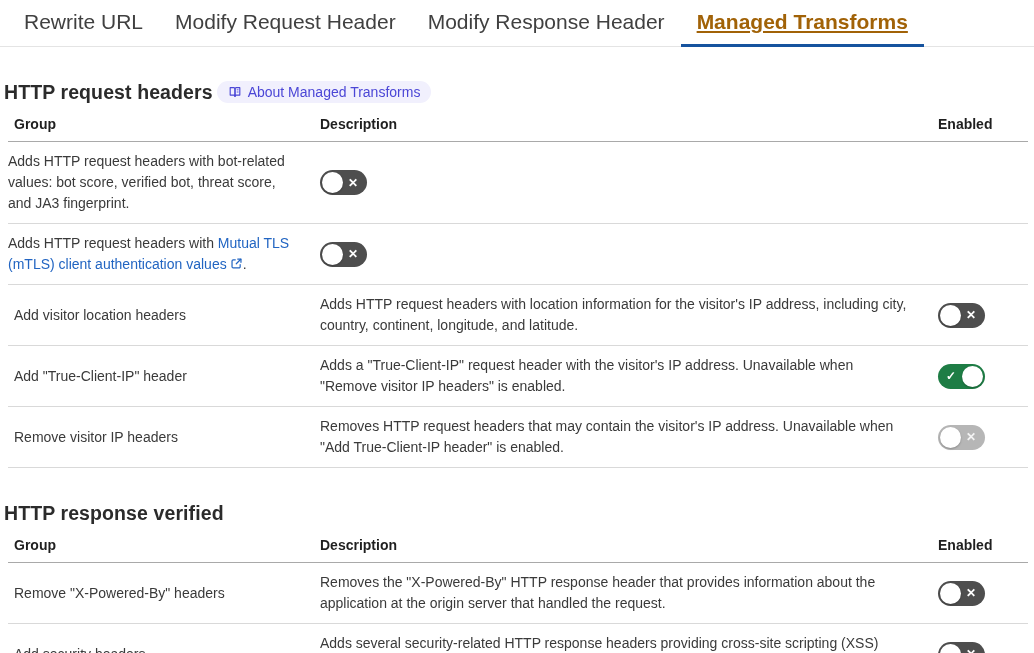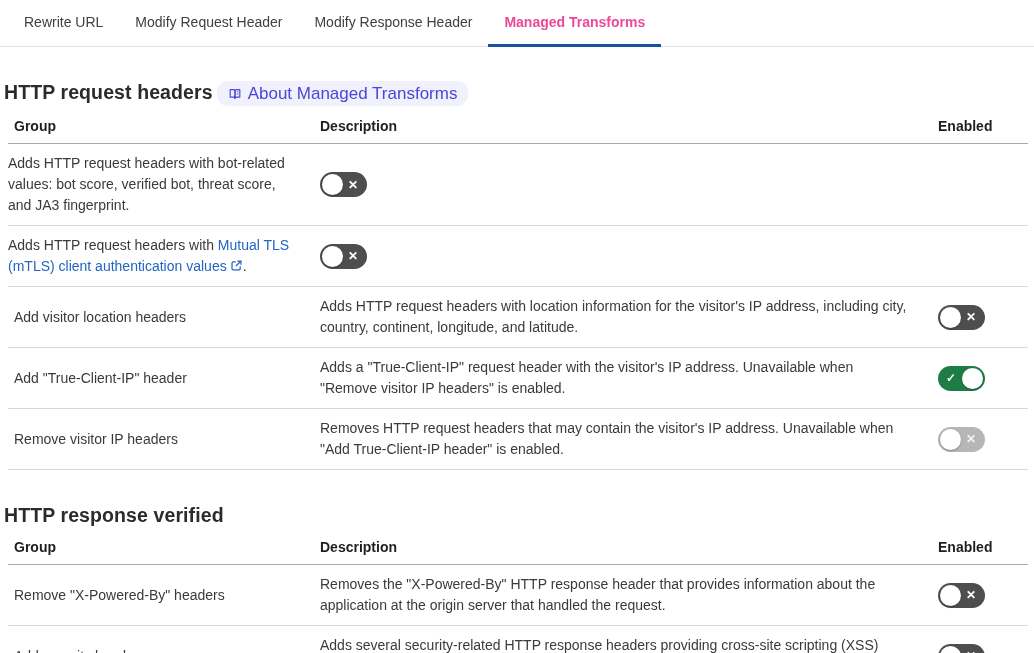--- a/index.html
+++ b/index.html
@@ -9,30 +9,30 @@
     --tabbar-border:#e4e4e4;
   }
   *{box-sizing:border-box;margin:0;padding:0;}
   html,body{width:1034px;background:#fff;}
   body{font-family:"Liberation Sans","DejaVu Sans",sans-serif;color:var(--text);
        width:1034px;height:653px;overflow:hidden;}
 
   
   .tabbar{display:flex;align-items:stretch;border-bottom:1px solid var(--tabbar-border);
           padding-left:8px;height:47px;}
-  .tab{display:flex;align-items:center;padding:0 16px;margin-bottom:-1px;font-size:14px;
+  .tab{display:flex;align-items:center;padding:0 16px;margin-bottom:-1px;font-size:21px;
        color:#404040;border-bottom:3px solid transparent;cursor:pointer;background:none;border-top:none;
        border-left:none;border-right:none;font-family:inherit;white-space:nowrap;}
-  .tab.active{color:#ec4899;font-weight:700;border-bottom-color:var(--accent);}
+  .tab.active{color:#a16207;font-weight:700;border-bottom-color:var(--accent);text-decoration:underline;}
 
   
   .section-heading{display:flex;align-items:flex-start;gap:4px;margin:34px 0 0 4px;}
   .section-title{font-size:19.5px;font-weight:700;color:var(--heading);letter-spacing:.1px;}
   .badge{display:inline-flex;align-items:center;gap:6px;background:var(--badge-bg);
-         color:var(--badge-text);font-size:17px;border-radius:11px;padding:4px 11px;
+         color:var(--badge-text);font-size:14px;border-radius:11px;padding:4px 11px;
          line-height:1;cursor:pointer;border:none;font-family:inherit;}
   .badge svg{display:block;}
 
   
   .table{width:1020px;margin-left:8px;margin-top:12px;}
   .thead{display:grid;grid-template-columns:312px 618px 90px;padding-bottom:9px;
          border-bottom:1px solid var(--header-border);}
   .th{font-size:14px;font-weight:700;color:#1f1f1f;}
   .th-group{padding-left:6px;}
   .row{display:grid;grid-template-columns:312px 618px 90px;align-items:center;

